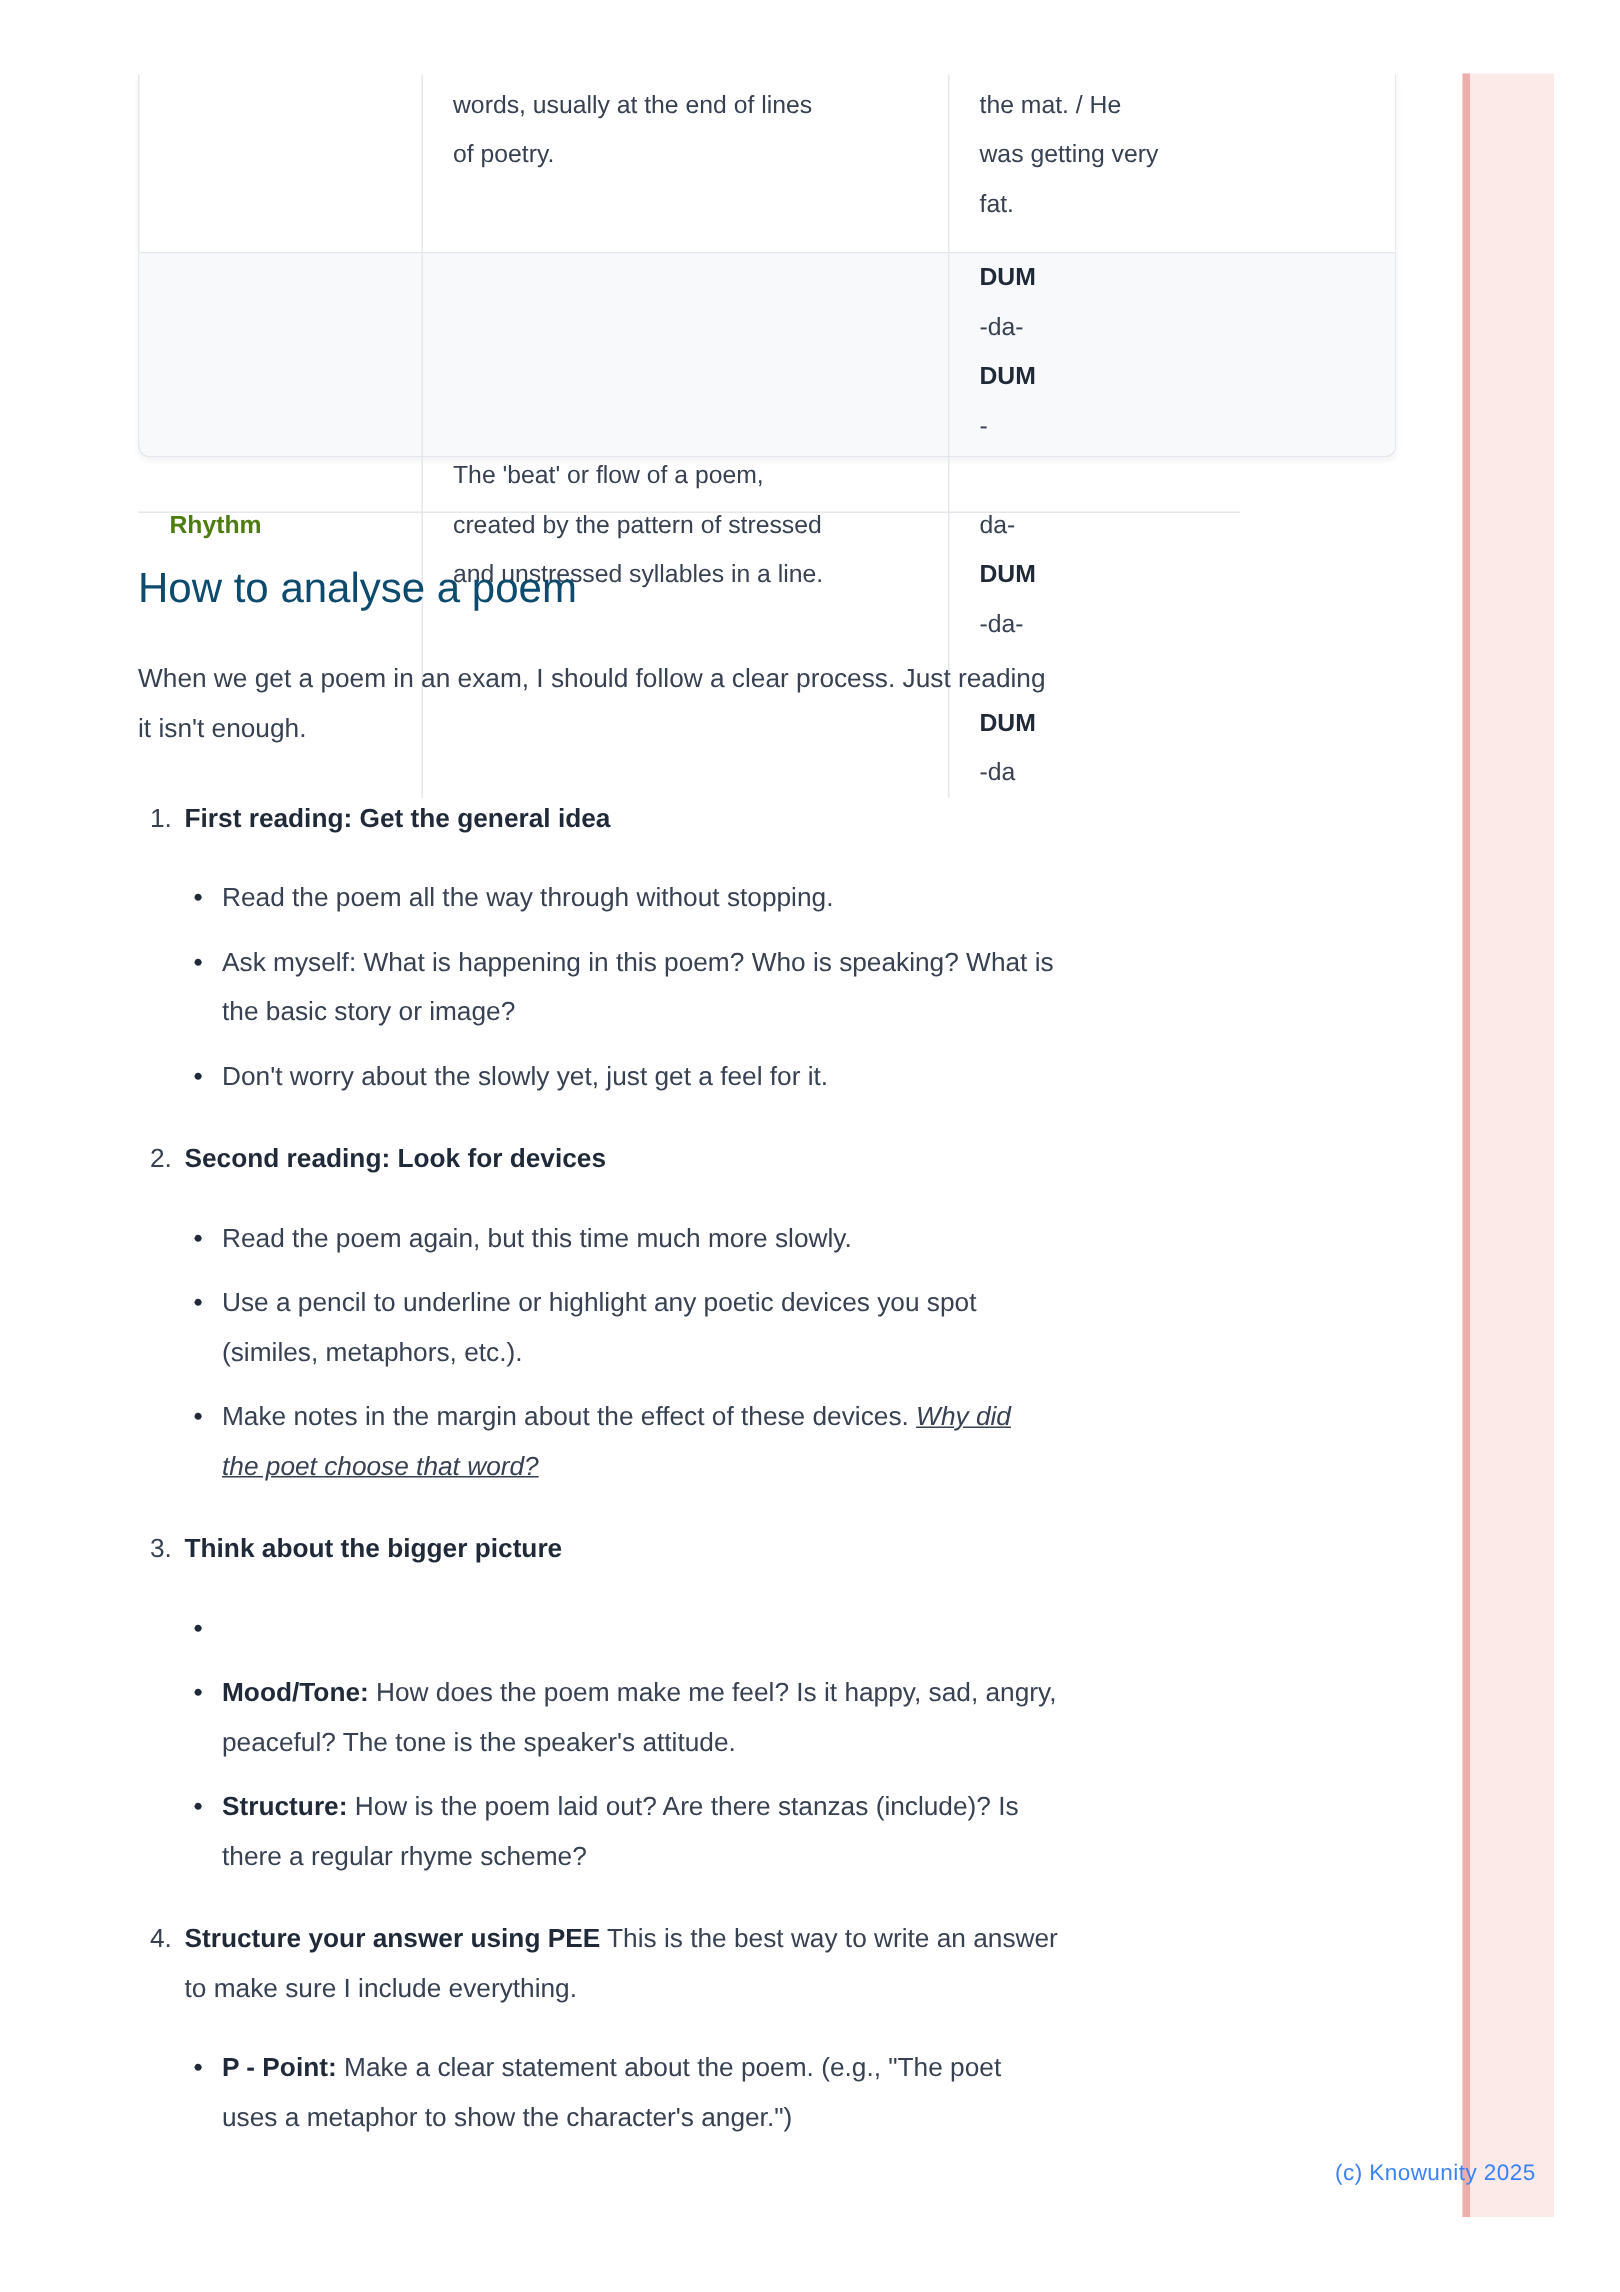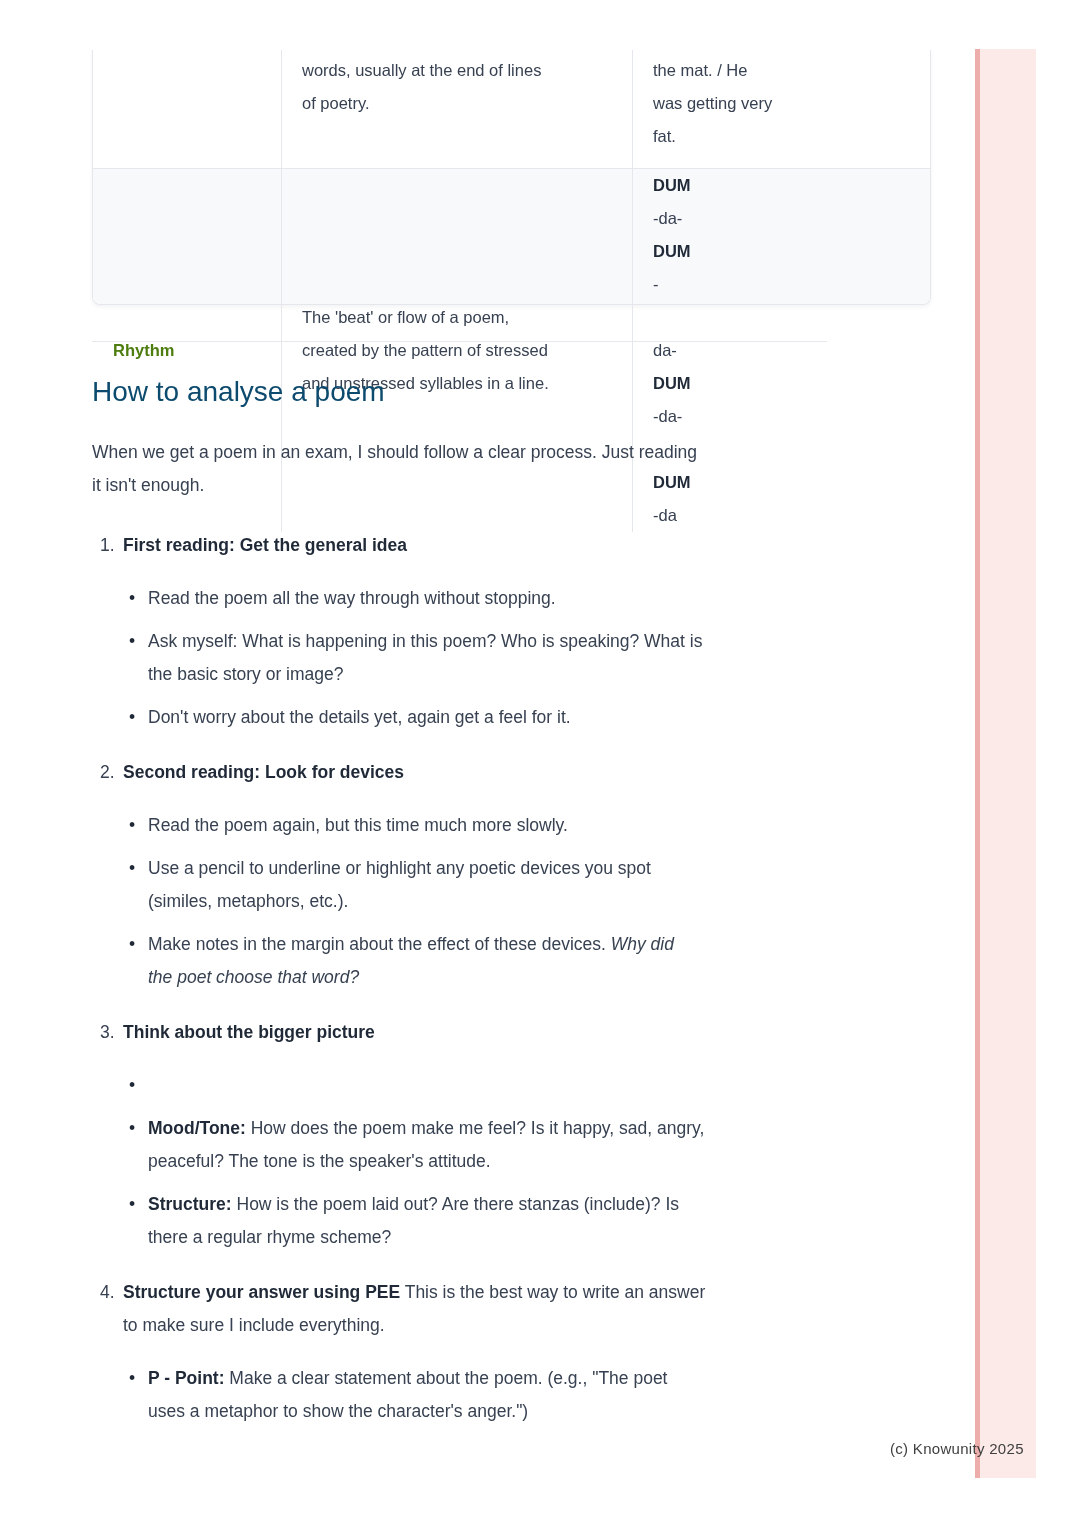--- a/index.html
+++ b/index.html
@@ -6,36 +6,36 @@
   html, body { background: #ffffff; }
   body {
     width: 1080px; height: 1528px;
     position: relative;
     overflow: hidden;
     font-family: "Liberation Sans", "DejaVu Sans", sans-serif;
     color: #374151;
   }
   .pre { white-space: pre-line; }
   .b { font-weight: bold; color: #1f2937; }
-  .i { font-style: italic; }
+  .i { font-style: italic; text-decoration: underline; }
 
   
   .strip {
     position: absolute;
     left: 975px; top: 49px;
     width: 61px; height: 1429px;
     background: #fceae8;
     border-left: 5px solid #edadaa;
     z-index: 1;
   }
   .watermark {
     position: absolute;
     left: 890px; top: 1440px;
     font-size: 15px;
-    color: #404040;
+    color: #3b82f6;
     z-index: 2;
     letter-spacing: 0.3px;
   }
 
   .content {
     position: absolute;
     left: 92px; top: 50px;
     width: 737px;
     z-index: 0;
   }
@@ -156,21 +156,21 @@
         <div class="bullet">
             <span class="dot">•</span>
             <span><span>Read the poem all the way through without stopping.</span></span>
           </div>
         <div class="bullet">
             <span class="dot">•</span>
             <span><span>Ask myself: What is happening in this poem? Who is speaking? What is</span><br><span>the basic story or image?</span></span>
           </div>
         <div class="bullet">
             <span class="dot">•</span>
-            <span><span>Don't worry about the details yet, again get a feel for it.</span></span>
+            <span><span>Don't worry about the slowly yet, just get a feel for it.</span></span>
           </div>
       </div>
     </div>
 
     <div class="step">
       <div class="step-head">
         <span class="num">2.</span>
         <span><span class="b">Second reading: Look for devices</span></span>
       </div>
       <div class="bullets">

